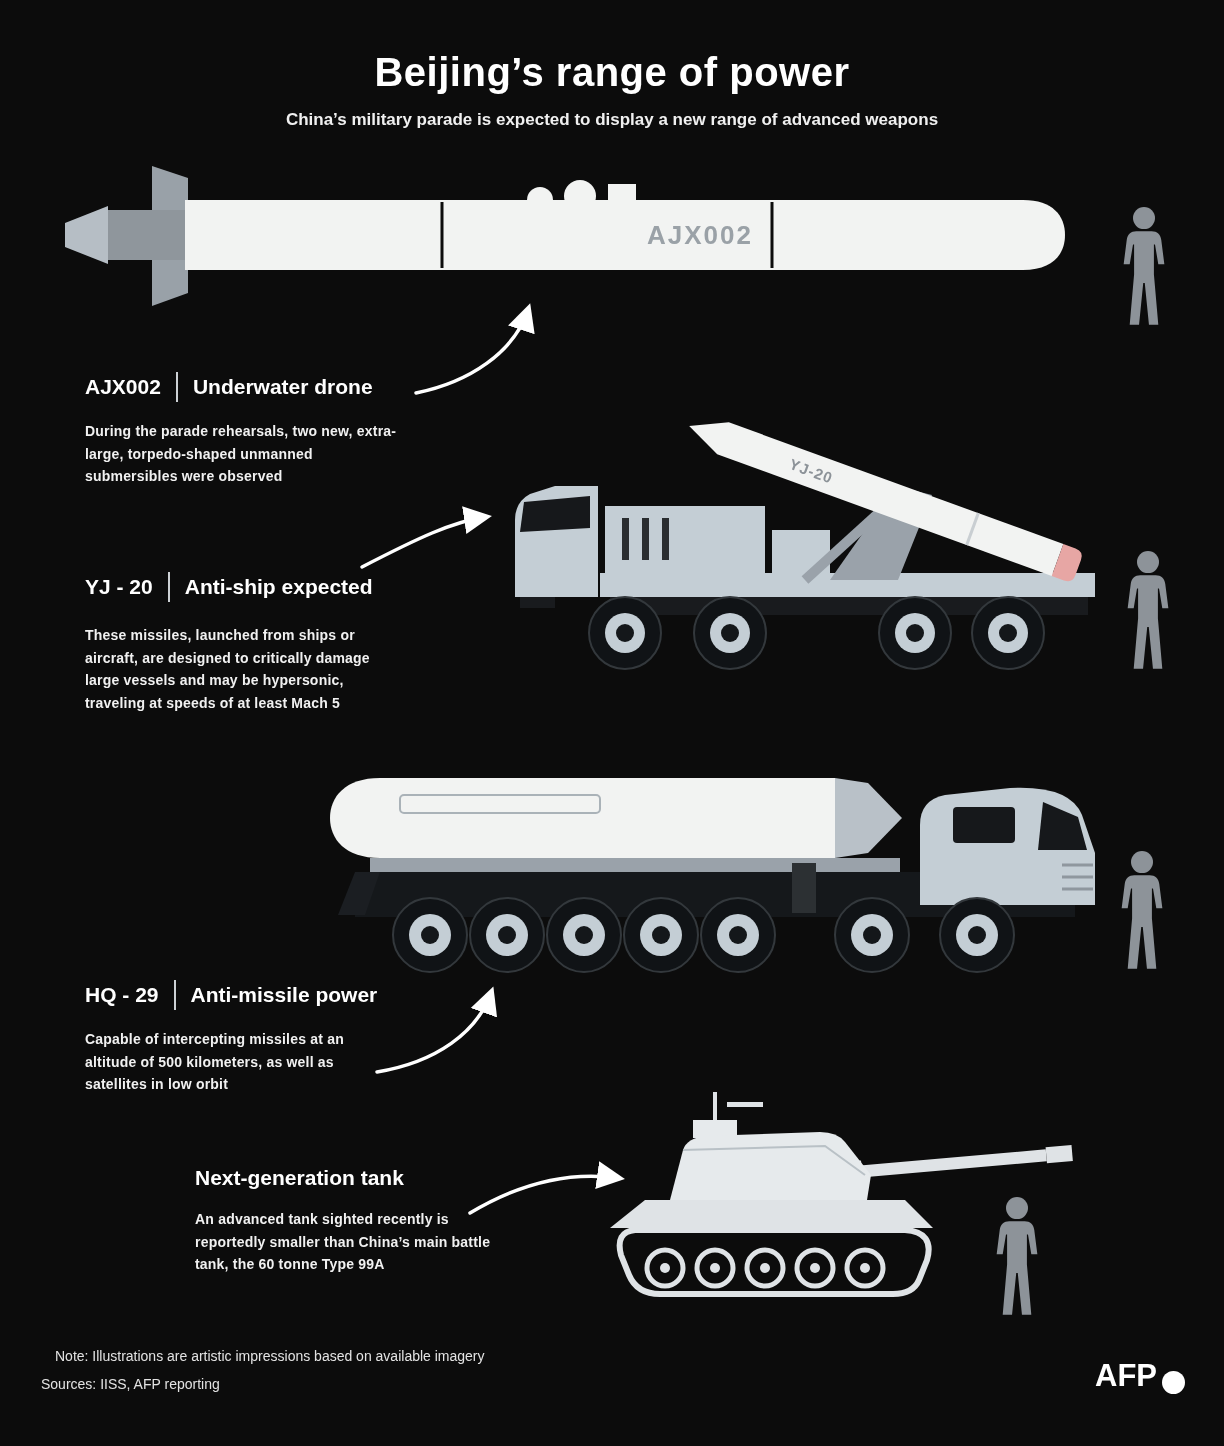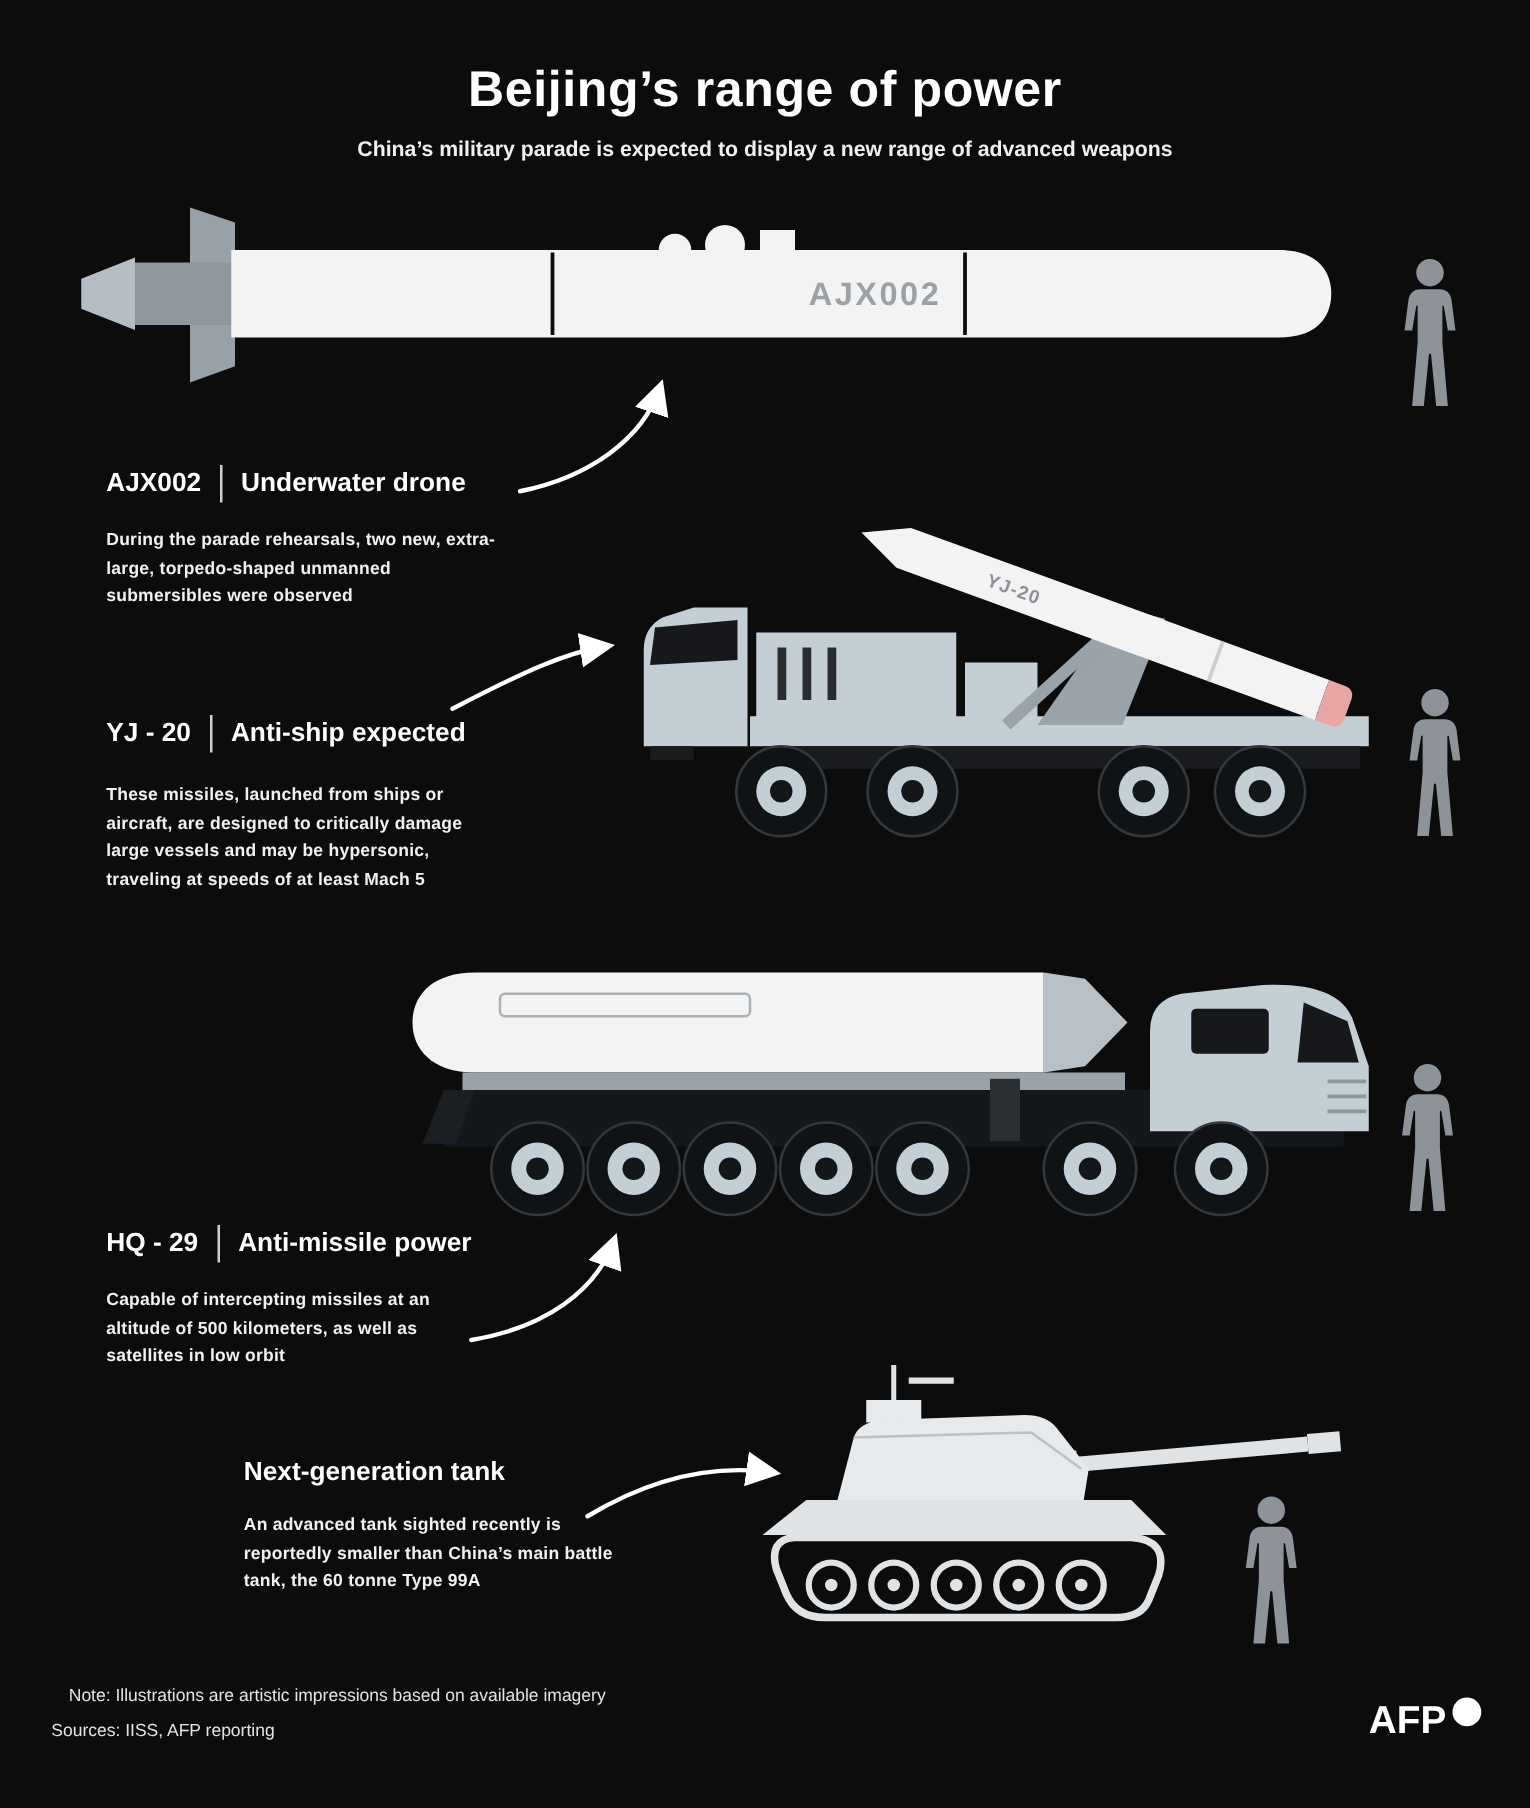--- a/index.html
+++ b/index.html
@@ -6,21 +6,21 @@
   html,body { background:#0c0c0c; }
   body { font-family:"Liberation Sans", sans-serif; }
   .canvas { position:relative; width:1224px; height:1446px; background:#0c0c0c; overflow:hidden; }
   .abs { position:absolute; }
   .title { left:0; right:0; top:50px; text-align:center; color:#ffffff; font-size:40px; font-weight:700; letter-spacing:.5px; z-index:3; }
   .subtitle { left:0; right:0; top:110px; text-align:center; color:#f0f0f0; font-size:17px; font-weight:700; z-index:3; }
   .sec-head { display:flex; align-items:center; gap:15px; color:#ffffff; font-size:21px; font-weight:700; z-index:3; }
   .sec-divider { width:2px; height:30px; background:#cdd1d5; }
   .sec-desc { color:#f1f1f1; font-size:14px; font-weight:700; line-height:1.62; letter-spacing:.2px; z-index:3; }
   .footer-text { color:#e3e3e3; font-size:14px; font-weight:400; z-index:3; }
-  .afp-logo { display:flex; align-items:flex-start; gap:5px; color:#ffffff; font-size:31px; font-weight:700; z-index:3; }
+  .afp-logo { display:flex; align-items:flex-end; gap:5px; color:#ffffff; font-size:31px; font-weight:700; z-index:3; }
   .afp-dot { width:23px; height:23px; border-radius:50%; background:#ffffff; }
   svg.illu { z-index:1; }
   svg.arrows { left:0; top:0; z-index:2; pointer-events:none; }
   .arrow { fill:none; stroke:#ffffff; stroke-width:3.5; stroke-linecap:round; marker-end:url(#ah); }
 </style>
 </head>
 <body>
 
 <div class="canvas">
 

